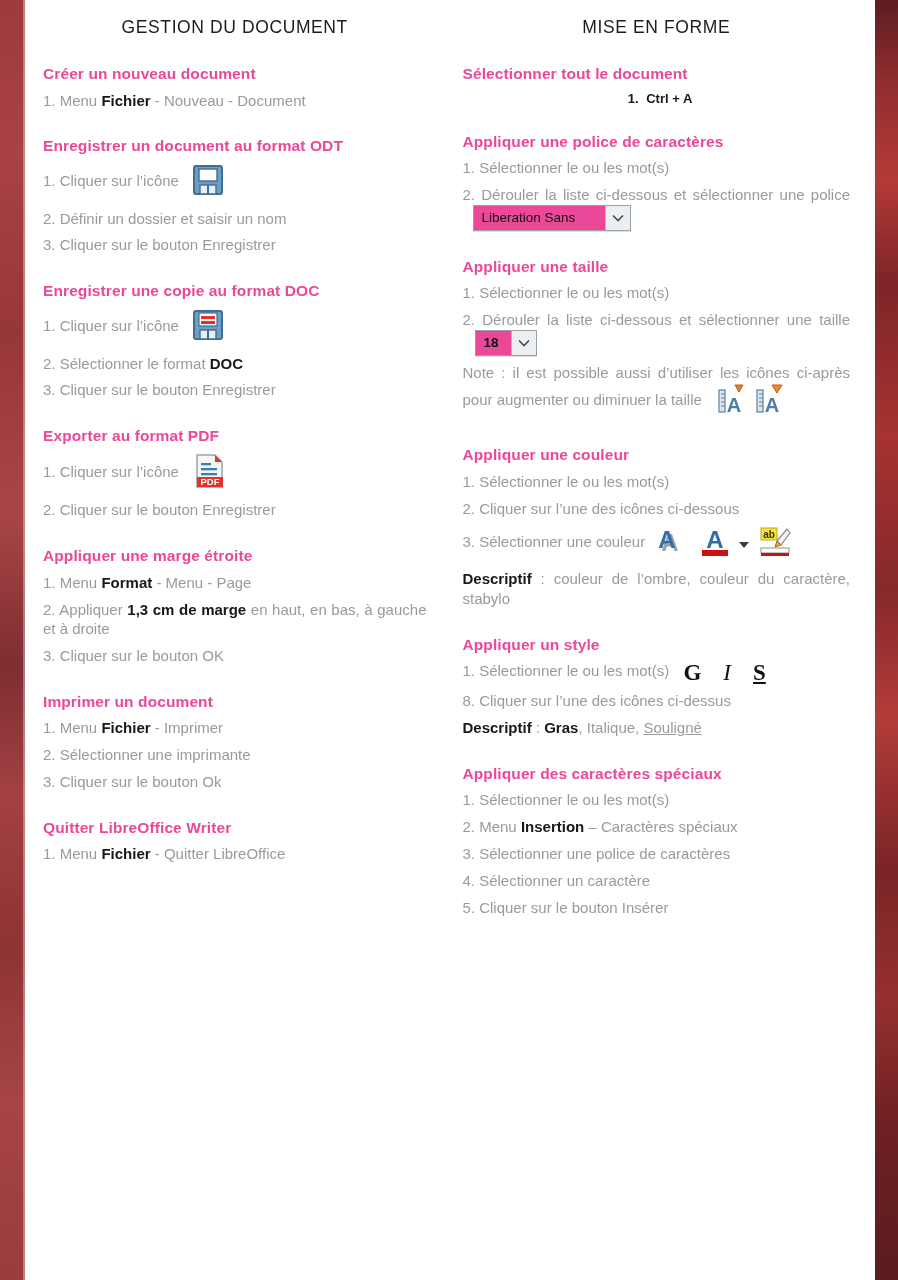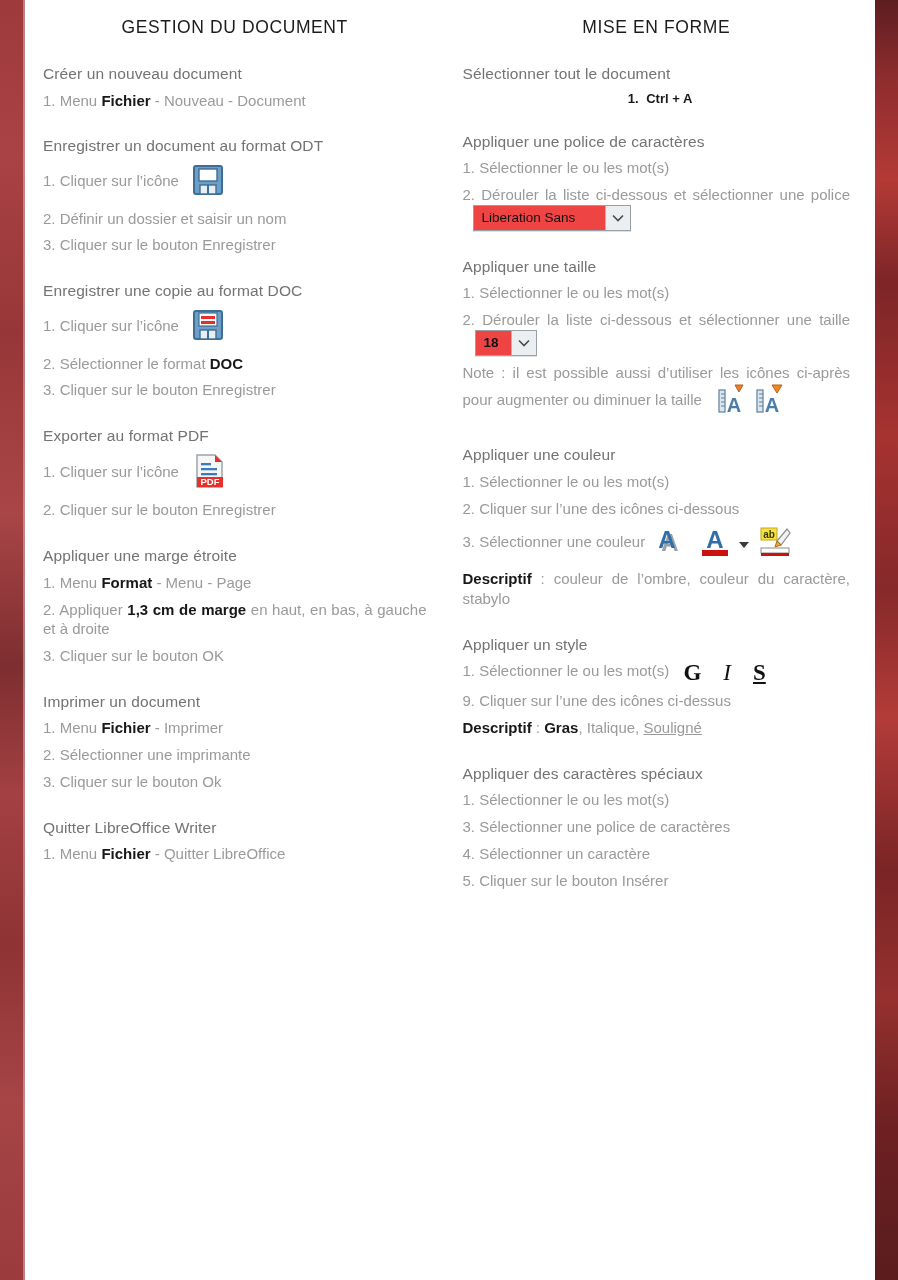--- a/index.html
+++ b/index.html
@@ -39,41 +39,41 @@
 
   .col-title{
     text-align:center;font-size:17.5px;font-weight:400;color:#1c1c1c;
     letter-spacing:.6px;margin:18px 0 0 0;
   }
   .col-left .col-title{margin-top:17px;}
   .col-right .col-title{margin-top:17px;}
 
   .block{margin-top:26px;}
   h3.head{
-    font-size:15.5px;font-weight:400;color:#737373;margin:0 0 7px 0;
+    font-size:15.5px;font-weight:700;color:#ec4899;margin:0 0 7px 0;
     line-height:1.26;letter-spacing:.1px;
   }
   p.step{
     font-size:15px;color:#9a9a9a;margin:0 0 7px 0;line-height:1.32;
     font-weight:400;
   }
   p.step.just{text-align:justify;}
   p.step b{color:#17181a;font-weight:700;}
   p.step u{text-decoration:underline;}
 
   .kbd-line{font-size:13px;color:#17181a;font-weight:700;margin:0 0 6px 0;text-align:center;}
   .kbd-line .num{display:inline-block;width:26px;}
 
   .inline{display:inline-flex;align-items:center;vertical-align:middle;gap:6px;}
   .ico{display:inline-block;vertical-align:middle;}
 
   
   .combo{
     display:inline-flex;align-items:center;vertical-align:middle;
-    border:1px solid #9aa0a6;background:#ef4444;height:26px;box-sizing:border-box;
+    border:1px solid #9aa0a6;background:#ec4899;height:26px;box-sizing:border-box;
     box-shadow:0 1px 0 rgba(0,0,0,.12);
   }
   .combo .val{
     padding:0 8px;font-size:13.5px;color:#111;white-space:nowrap;
     font-family:"Liberation Sans",sans-serif;
   }
   .combo .arrow{
     width:24px;height:24px;border-left:1px solid #b6b6b6;background:#eceff1;
     display:flex;align-items:center;justify-content:center;
   }
@@ -285,27 +285,28 @@
       <div class="block">
         <h3 class="head">Appliquer un style</h3>
         <p class="step">
           <span>1. Sélectionner le ou les mot(s)</span>
           <span class="inline" style="margin-left:10px;gap:22px;">
             <span class="glyph b">G</span>
             <span class="glyph i">I</span>
             <span class="glyph u">S</span>
           </span>
         </p>
-        <p class="step"><span>9. Cliquer sur l’une des icônes ci-dessus</span></p>
+        <p class="step"><span>8. Cliquer sur l’une des icônes ci-dessus</span></p>
         <p class="step"><b>Descriptif</b><span> : </span><b>Gras</b><span>, Italique, </span><u>Souligné</u></p>
       </div>
 
       <div class="block">
         <h3 class="head">Appliquer des caractères spéciaux</h3>
         <p class="step"><span>1. Sélectionner le ou les mot(s)</span></p>
+        <p class="step"><span>2. Menu </span><b>Insertion</b><span> – Caractères spéciaux</span></p>
         <p class="step"><span>3. Sélectionner une police de caractères</span></p>
         <p class="step"><span>4. Sélectionner un caractère</span></p>
         <p class="step"><span>5. Cliquer sur le bouton Insérer</span></p>
       </div>
 
     </div>
   </div>
 </div>
 
 </body></html>

